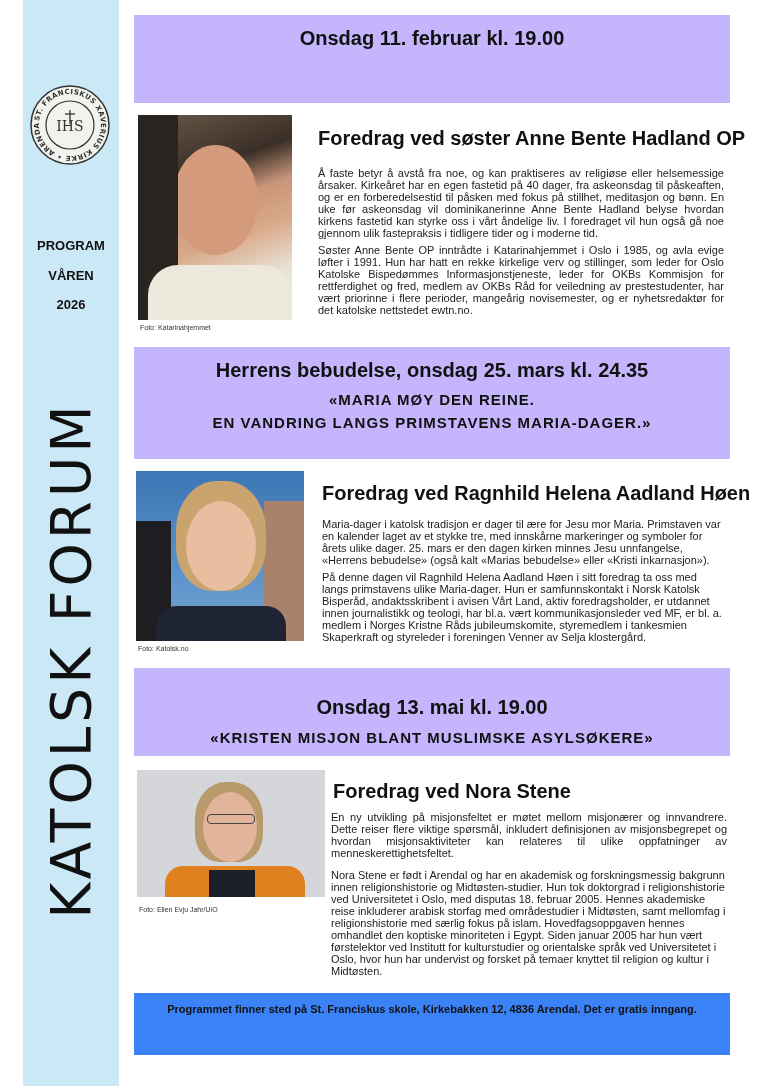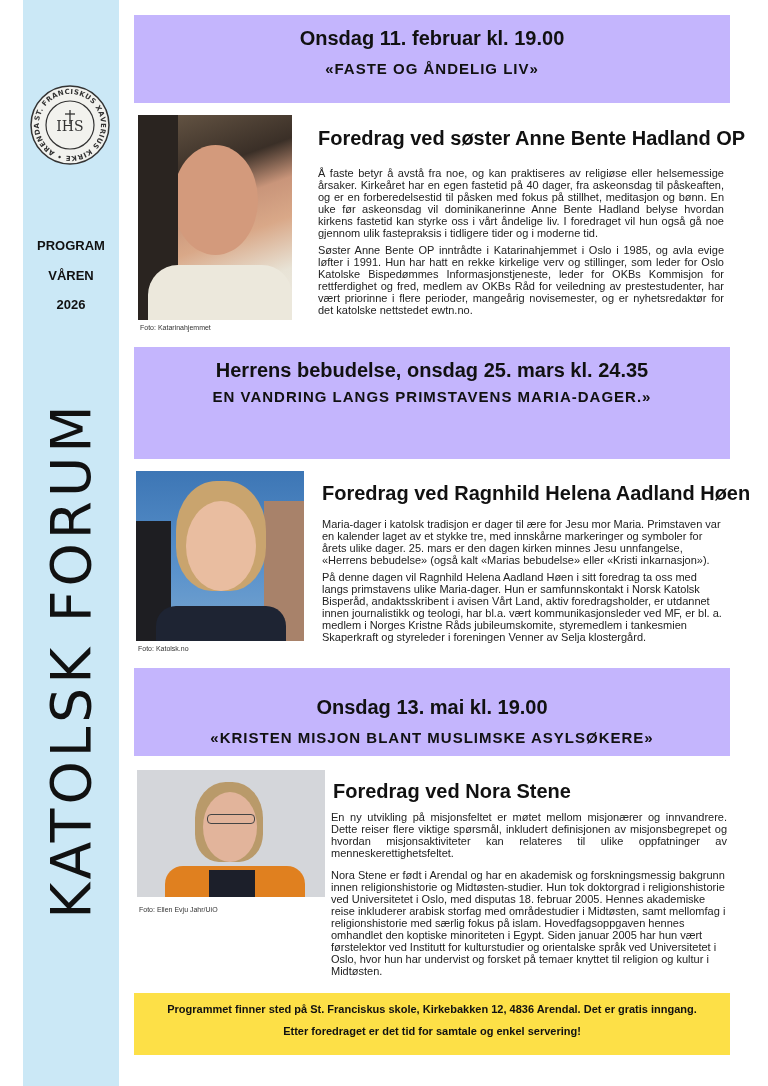--- a/index.html
+++ b/index.html
@@ -11,21 +11,21 @@
   .vertical { position:absolute; left:71px; top:660px; transform:translate(-50%,-50%) rotate(-90deg);
               white-space:nowrap; font-size:55px; letter-spacing:4px; color:#111; font-family:"DejaVu Sans", sans-serif; font-weight:normal; }
   .band { position:absolute; left:134px; width:596px; background:#c4b5fd; text-align:center; }
   .band .date { font-weight:bold; font-size:20px; }
   .band .title { font-weight:bold; font-size:15px; letter-spacing:1px; }
   .photo { position:absolute; overflow:hidden; }
   .caption { position:absolute; font-size:7px; color:#333; }
   .speaker { position:absolute; font-weight:bold; font-size:20px; }
   .body { position:absolute; font-size:11px; line-height:12px; color:#222; text-align:justify; }
   .body p { margin:0 0 5px 0; }
-  .footer { position:absolute; left:134px; top:993px; width:596px; height:62px; background:#fde047; text-align:center; font-weight:bold; font-size:11px; }
+  .footer { position:absolute; left:134px; top:993px; width:596px; height:62px; background:#3b82f6; text-align:center; font-weight:bold; font-size:11px; }
 </style>
 </head>
 <body>
 
 <div class="sidebar"></div>
 <svg class="seal" viewBox="0 0 82 82">
   <circle cx="41" cy="41" r="39" fill="#f2f2ee" stroke="#333" stroke-width="1.5"></circle>
   <circle cx="41" cy="41" r="24" fill="none" stroke="#333" stroke-width="1.2"></circle>
   <path id="ringpath" d="M41,41 m-31,0 a31,31 0 1,1 62,0 a31,31 0 1,1 -62,0" fill="none"></path>
   <text font-size="7" font-family="DejaVu Sans, sans-serif" font-weight="bold" fill="#333" letter-spacing="0.5">
@@ -35,36 +35,36 @@
   <line x1="41" y1="26" x2="41" y2="40" stroke="#333" stroke-width="1.3"></line>
   <line x1="36" y1="30" x2="46" y2="30" stroke="#333" stroke-width="1.3"></line>
 </svg>
 <div class="program" style="top:238px">PROGRAM</div>
 <div class="program" style="top:268px">VÅREN</div>
 <div class="program" style="top:297px">2026</div>
 <div class="vertical">KATOLSK FORUM</div>
 
 <div class="band" style="top:15px;height:88px">
   <div class="date" style="margin-top:12px">Onsdag 11. februar kl. 19.00</div>
-  <div class="title" style="margin-top:10px">«FASTE OG ÅNDELIG LIV»</div>
 </div>
 <div class="photo" style="left:138px;top:115px;width:154px;height:205px;background:linear-gradient(160deg,#6b5a48 0%,#3a2f27 30%,#c9957a 45%,#d9a888 60%,#e8e3d6 80%,#efece3 100%)">
   <div style="position:absolute;left:35px;top:30px;width:85px;height:110px;border-radius:50%;background:#d39a7c"></div>
   <div style="position:absolute;left:0;top:0;width:40px;height:205px;background:#2a2420"></div>
   <div style="position:absolute;left:10px;top:150px;width:144px;height:55px;background:#ece8dc;border-radius:30px 30px 0 0"></div>
 </div>
 <div class="caption" style="left:140px;top:324px">Foto: Katarinahjemmet</div>
 <div class="speaker" style="left:318px;top:127px">Foredrag ved søster Anne Bente Hadland OP</div>
 <div class="body" style="left:318px;top:167px;width:406px">
   <p>Å faste betyr å avstå fra noe, og kan praktiseres av religiøse eller helsemessige årsaker. Kirkeåret har en egen fastetid på 40 dager, fra askeonsdag til påskeaften, og er en forberedelsestid til påsken med fokus på stillhet, meditasjon og bønn. En uke før askeonsdag vil dominikanerinne Anne Bente Hadland belyse hvordan kirkens fastetid kan styrke oss i vårt åndelige liv. I foredraget vil hun også gå noe gjennom ulik fastepraksis i tidligere tider og i moderne tid.</p>
   <p>Søster Anne Bente OP inntrådte i Katarinahjemmet i Oslo i 1985, og avla evige løfter i 1991. Hun har hatt en rekke kirkelige verv og stillinger, som leder for Oslo Katolske Bispedømmes Informasjonstjeneste, leder for OKBs Kommisjon for rettferdighet og fred, medlem av OKBs Råd for veiledning av prestestudenter, har vært priorinne i flere perioder, mangeårig novisemester, og er nyhetsredaktør for det katolske nettstedet ewtn.no.</p>
 </div>
 
 <div class="band" style="top:347px;height:112px">
   <div class="date" style="margin-top:12px">Herrens bebudelse, onsdag 25. mars  kl. 24.35</div>
+  <div class="title" style="margin-top:9px">«MARIA MØY DEN REINE.</div>
   <div class="title" style="margin-top:6px">EN VANDRING LANGS PRIMSTAVENS MARIA-DAGER.»</div>
 </div>
 <div class="photo" style="left:136px;top:471px;width:168px;height:170px;background:linear-gradient(180deg,#3d76b5 0%,#5b93cc 60%,#7aa6cf 100%)">
   <div style="position:absolute;left:0;top:50px;width:35px;height:120px;background:#1e1e22"></div>
   <div style="position:absolute;right:0;top:30px;width:40px;height:140px;background:#a8826a"></div>
   <div style="position:absolute;left:40px;top:10px;width:90px;height:110px;border-radius:45% 45% 40% 40%;background:#c9a46e"></div>
   <div style="position:absolute;left:50px;top:30px;width:70px;height:90px;border-radius:50%;background:#e9bda0"></div>
   <div style="position:absolute;left:20px;top:135px;width:130px;height:35px;background:#1e2433;border-radius:20px 20px 0 0"></div>
 </div>
 <div class="caption" style="left:138px;top:645px">Foto: Katolsk.no</div>
@@ -87,14 +87,13 @@
 </div>
 <div class="caption" style="left:139px;top:906px">Foto: Ellen Evju Jahr/UiO</div>
 <div class="speaker" style="left:333px;top:780px">Foredrag ved Nora Stene</div>
 <div class="body" style="left:331px;top:811px;width:396px">
   <p style="margin-bottom:10px">En ny utvikling på misjonsfeltet er møtet mellom misjonærer og innvandrere. Dette reiser flere viktige spørsmål, inkludert definisjonen av misjonsbegrepet og hvordan misjonsaktiviteter kan relateres til ulike oppfatninger av menneskerettighetsfeltet.</p>
   <p style="text-align:left">Nora Stene er født i Arendal og har en akademisk og forskningsmessig bakgrunn innen religionshistorie og Midtøsten-studier. Hun tok doktorgrad i religionshistorie ved Universitetet i Oslo, med disputas 18. februar 2005. Hennes akademiske reise inkluderer arabisk storfag med områdestudier i Midtøsten, samt mellomfag i religionshistorie med særlig fokus på islam. Hovedfagsoppgaven hennes omhandlet den koptiske minoriteten i Egypt. Siden januar 2005 har hun vært førstelektor ved Institutt for kulturstudier og orientalske språk ved Universitetet i Oslo, hvor hun har undervist og forsket på temaer knyttet til religion og kultur i Midtøsten.</p>
 </div>
 
 <div class="footer">
   <div style="margin-top:10px">Programmet finner sted på St. Franciskus skole, Kirkebakken 12, 4836 Arendal. Det er gratis inngang.</div>
-  <div style="margin-top:10px">Etter foredraget er det tid for samtale og enkel servering!</div>
 </div>
 
 </body></html>

